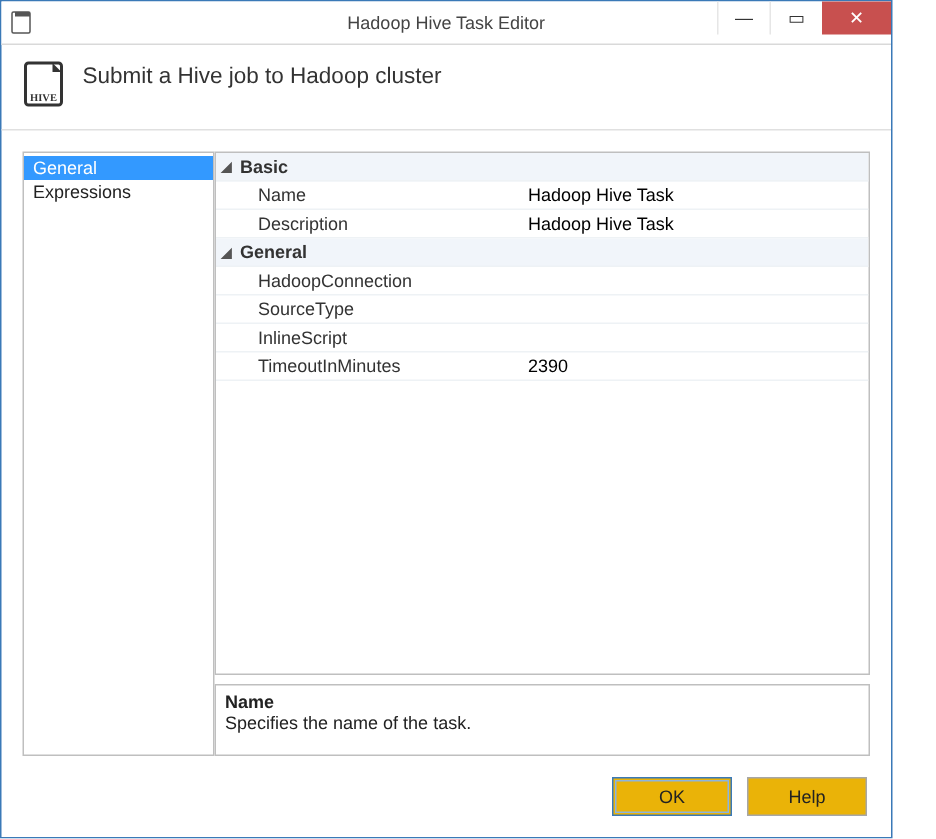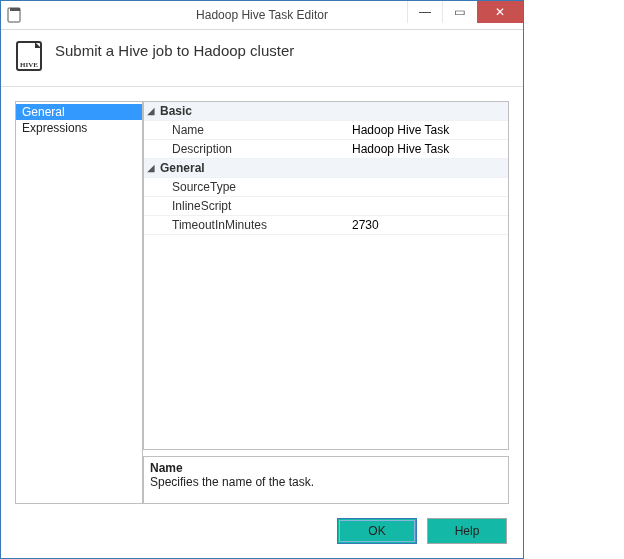--- a/index.html
+++ b/index.html
@@ -1,16 +1,16 @@
 <!DOCTYPE html>
 <html><head>
 <meta charset="utf-8">
 <style>
   html,body{margin:0;padding:0;font-family:"Segoe UI",Tahoma,sans-serif;font-size:12px;color:#222;background:#fff}
-  .window{width:524px;height:559px;border:1px solid #3a79b7;box-sizing:border-box;background:#fff;position:relative;display:flex;flex-direction:column}
+  .window{width:595px;height:559px;border:1px solid #3a79b7;box-sizing:border-box;background:#fff;position:relative;display:flex;flex-direction:column}
   .titlebar{height:28px;background:#fff;border-bottom:1px solid #d9d9d9;display:flex;align-items:center;position:relative}
   .titlebar .sysicon{width:16px;height:16px;margin-left:6px}
   .titlebar .title{position:absolute;left:0;right:0;text-align:center;color:#444;font-size:12px;pointer-events:none}
   .winbtns{display:flex;margin-left:auto;height:100%}
   .winbtn{width:34px;height:22px;display:flex;align-items:center;justify-content:center;color:#333;border-left:1px solid #e6e6e6}
   .winbtn.close{background:#c8504f;color:#fff;width:46px;border:none}
   .header{display:flex;align-items:flex-start;padding:10px 14px 14px 14px;border-bottom:1px solid #e0e0e0}
   .header .hicon{width:32px;height:32px;margin-right:8px}
   .header .htext{font-size:15px;color:#333;padding-top:2px}
   .body{flex:1;display:flex;padding:14px 14px 0 14px;min-height:0}
@@ -22,21 +22,21 @@
   .row{display:flex;align-items:center;height:18px;border-bottom:1px solid #eef2f5;font-size:12px}
   .row.cat{background:#f1f5fa;font-weight:bold;color:#333}
   .row .exp{width:14px;text-align:center;color:#555;font-size:9px}
   .row .key{flex:0 0 176px;padding-left:2px;color:#333;white-space:nowrap;overflow:hidden}
   .row.cat .key{flex:1}
   .row .val{flex:1;padding-left:4px;color:#000;font-weight:normal;white-space:nowrap;overflow:hidden}
   .row.sub .key{padding-left:14px}
   .desc{border:1px solid #bfbfbf;border-top:1px solid #bfbfbf;margin-top:6px;padding:4px 6px;height:48px;box-sizing:border-box;background:#fff}
   .desc .dname{font-weight:bold}
   .footer{display:flex;justify-content:flex-end;gap:10px;padding:14px 16px}
-  .btn{width:78px;height:24px;border:1px solid #a7a7a7;background:#14b8a6;color:#222;display:flex;align-items:center;justify-content:center;font-size:12px;cursor:default}
+  .btn{width:78px;height:24px;border:1px solid #a7a7a7;background:#eab308;color:#222;display:flex;align-items:center;justify-content:center;font-size:12px;cursor:default}
   .btn.default{border:1px solid #3a79b7;outline:1px solid #8cb4df;outline-offset:-3px}
 </style>
 </head>
 <body>
 
 <div class="window">
 
   <div class="titlebar">
     <span class="sysicon">
       <svg viewBox="0 0 16 16" width="16" height="16">
@@ -90,31 +90,36 @@
           <span class="exp"></span>
           <span class="key">Description</span>
           <span class="val">Hadoop Hive Task</span>
         </div>
         <div class="row cat">
           <span class="exp">◢</span>
           <span class="key">General</span>
         </div>
         <div class="row sub">
           <span class="exp"></span>
+          <span class="key">HadoopConnection</span>
+          <span class="val"></span>
+        </div>
+        <div class="row sub">
+          <span class="exp"></span>
           <span class="key">SourceType</span>
         </div>
         <div class="row sub">
           <span class="exp"></span>
           <span class="key">InlineScript</span>
           <span class="val"></span>
         </div>
         <div class="row sub">
           <span class="exp"></span>
           <span class="key">TimeoutInMinutes</span>
-          <span class="val">2730</span>
+          <span class="val">2390</span>
         </div>
       </div>
 
       <div class="desc">
         <div class="dname">Name</div>
         <div>Specifies the name of the task.</div>
       </div>
     </div>
   </div>
 

